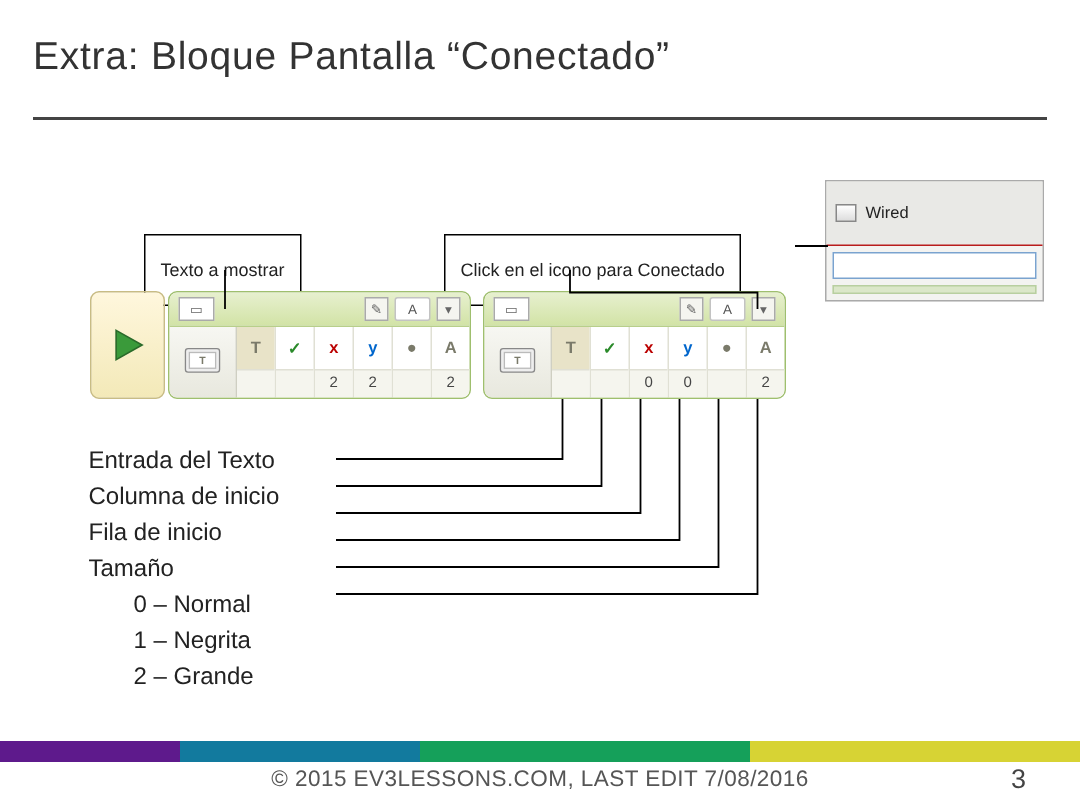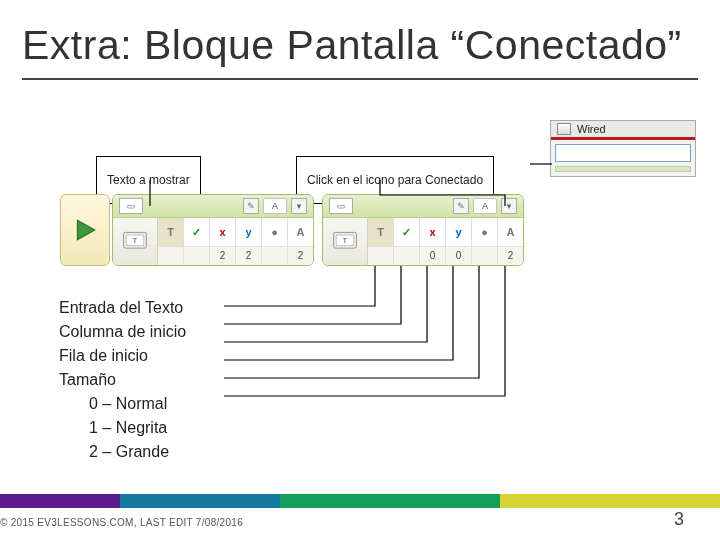--- a/index.html
+++ b/index.html
@@ -1,21 +1,21 @@
 <!DOCTYPE html>
 <html><head>
 <meta charset="utf-8">
 <style>
   html,body{margin:0;padding:0;width:720px;height:540px;background:#fff;font-family:"Segoe UI",Arial,sans-serif;color:#222;overflow:hidden}
   .slide{position:relative;width:720px;height:540px}
-  .title{position:absolute;left:22px;top:22px;font-size:41px;font-weight:300;color:#333;letter-spacing:.5px}
+  .title{position:absolute;left:22px;top:22px;font-size:26px;font-weight:300;color:#333;letter-spacing:.5px}
   .title-rule{position:absolute;left:22px;top:78px;width:676px;height:0;border-top:2px solid #444}
   
   .wired-panel{position:absolute;right:24px;top:120px;width:144px;border:1px solid #aaa;background:#f3f3f1;font-size:11px}
-  .wired-hdr{display:flex;align-items:center;gap:6px;padding:2px 6px;border-bottom:3px solid #b91c1c;background:#e9e9e6}
+  .wired-hdr{display:flex;align-items:center;gap:6px;padding:15px 6px;border-bottom:1px solid #b91c1c;background:#e9e9e6}
   .wired-ico{width:12px;height:10px;border:1px solid #888;background:linear-gradient(#fff,#ddd)}
   .wired-field{margin:4px;height:16px;background:#fff;border:1px solid #7aa3cf}
   .wired-scroll{margin:0 4px 4px 4px;height:4px;background:#dbe7c9;border:1px solid #b8cfa0}
   
   .labelbox{position:absolute;border:1.5px solid #000;background:#fff;font-size:12px;padding:16px 10px;white-space:nowrap}
   .lbl-texto{left:96px;top:156px}
   .lbl-click{left:296px;top:156px}
   
   .blocks{position:absolute;left:60px;top:194px;display:flex;align-items:stretch;height:72px}
   .start-blk{width:48px;background:linear-gradient(#fff7dd,#f3e9b8);border:1px solid #c8bc85;border-radius:6px;display:flex;align-items:center;justify-content:center;margin-right:2px}
@@ -42,21 +42,21 @@
   
   svg.lines{position:absolute;left:0;top:0;width:720px;height:540px;pointer-events:none}
   .ln{stroke:#000;stroke-width:1.2;fill:none}
   
   .stripe{position:absolute;left:0;bottom:32px;width:720px;height:14px;display:flex}
   .stripe div{height:100%}
   .s1{width:120px;background:#5e1a8c}
   .s2{width:160px;background:#127a9e}
   .s3{width:220px;background:#15a05a}
   .s4{flex:1;background:#d7d334}
-  .footer-txt{position:absolute;left:0;bottom:12px;width:720px;font-size:10px;color:#555;letter-spacing:.3px}
+  .footer-txt{position:absolute;left:0;bottom:12px;width:720px;text-align:center;font-size:15px;color:#555;letter-spacing:.3px}
   .pagenum{position:absolute;right:36px;bottom:10px;font-size:18px;color:#444}
 </style>
 </head>
 <body>
 
 <div class="slide">
 
   <div class="title">Extra: Bloque Pantalla “Conectado”</div>
   <div class="title-rule"></div>
 

